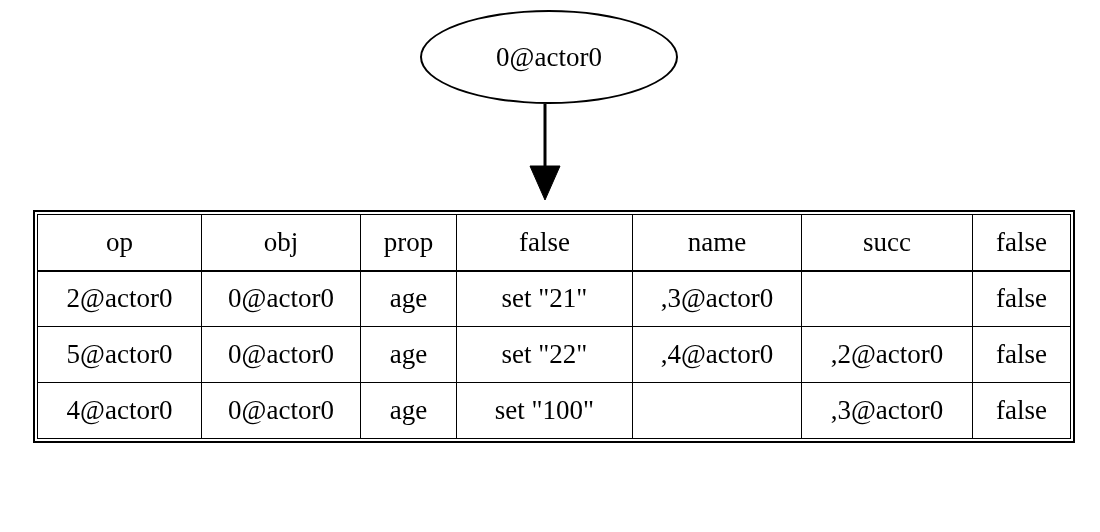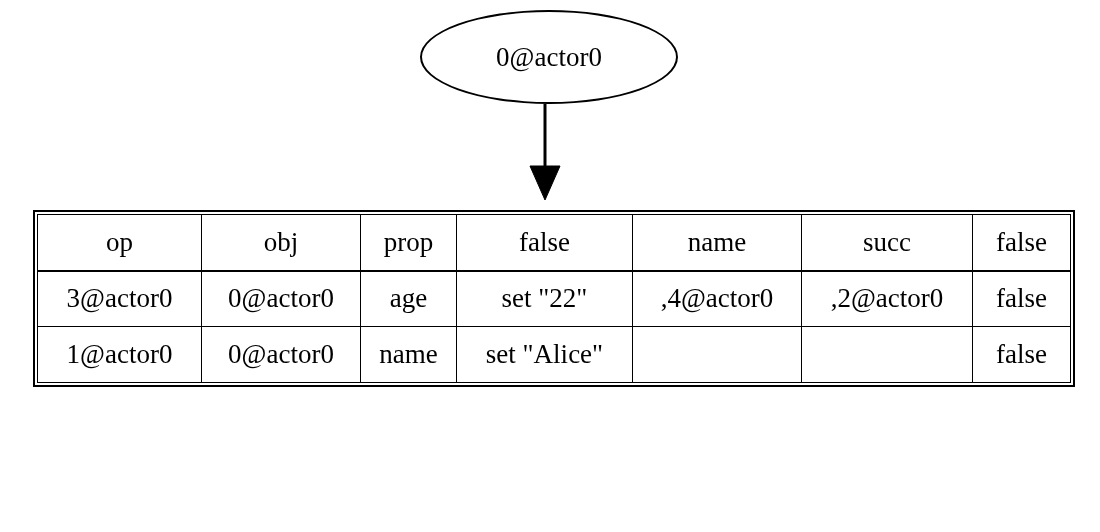--- a/index.html
+++ b/index.html
@@ -123,38 +123,47 @@
         <tr class="header-row">
           <td>op</td>
           <td>obj</td>
           <td>prop</td>
           <td>false</td>
           <td>name</td>
           <td>succ</td>
           <td>false</td>
         </tr>
 
+        <tr>
+          <td>2@actor0</td>
+          <td>0@actor0</td>
+          <td>age</td>
+          <td>set "21"</td>
+          <td>,3@actor0</td>
+          <td></td>
+          <td>false</td>
+        </tr>
 
         <tr>
-          <td>3@actor0</td>
+          <td>5@actor0</td>
           <td>0@actor0</td>
           <td>age</td>
           <td>set "22"</td>
           <td>,4@actor0</td>
           <td>,2@actor0</td>
           <td>false</td>
         </tr>
 
-
         <tr>
-          <td>1@actor0</td>
+          <td>4@actor0</td>
           <td>0@actor0</td>
-          <td>name</td>
-          <td>set "Alice"</td>
+          <td>age</td>
+          <td>set "100"</td>
           <td></td>
-          <td></td>
+          <td>,3@actor0</td>
           <td>false</td>
         </tr>
+
       </tbody>
     </table>
   </div>
 
 </div>
 
 </body></html>

